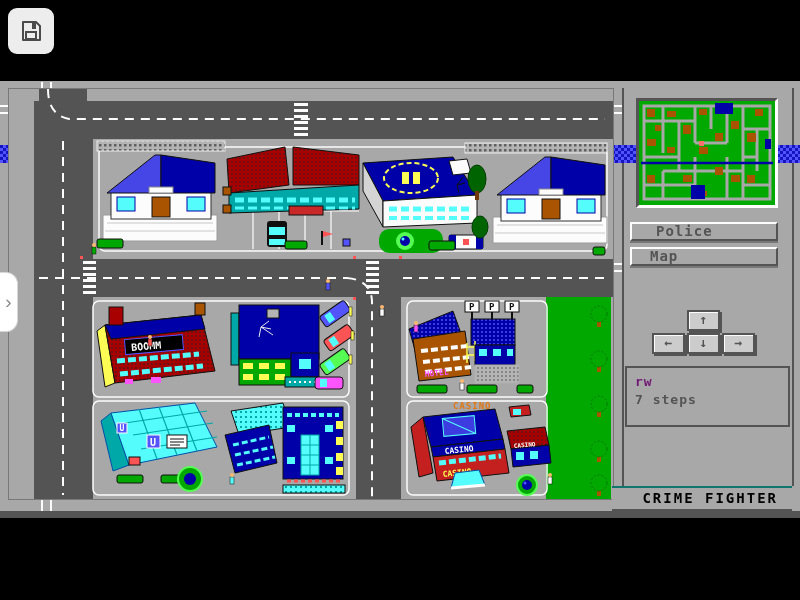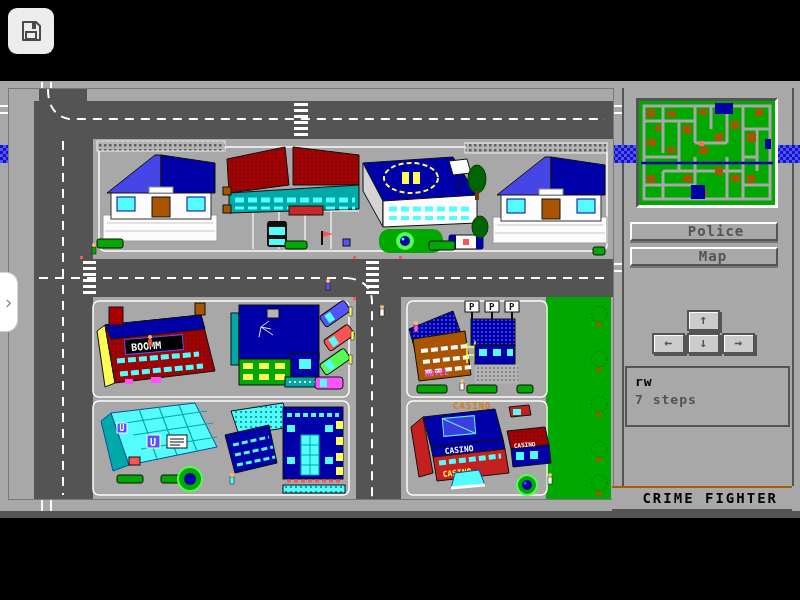--- a/index.html
+++ b/index.html
@@ -28,30 +28,30 @@
   .bottom-dark{position:absolute;left:0;top:430px;width:800px;height:7px;background:#545454;}
 
   
   .minimap{position:absolute;left:636px;top:17px;width:142px;height:110px;box-sizing:border-box;
            border:3px solid;border-color:#545454 #fcfcfc #fcfcfc #545454;background:#00a800;}
   .btn{position:absolute;left:630px;width:148px;height:19px;background:#a8a8a8;
        border-top:2px solid #fcfcfc;border-left:2px solid #fcfcfc;
        border-right:2px solid #545454;border-bottom:2px solid #545454;
        box-shadow:0 2px 0 rgba(60,60,60,.45);
        font:bold 14px/15px "DejaVu Sans Mono",monospace;color:#545454;
-       text-align:center;padding:0 0 0 24px;letter-spacing:1px;box-sizing:border-box;cursor:pointer;}
+       text-align:left;padding:0 0 0 24px;letter-spacing:1px;box-sizing:border-box;cursor:pointer;}
   .key{position:absolute;width:33px;height:21px;background:#cccccc;border:2px solid #545454;
        box-shadow:inset 1px 1px 0 #fcfcfc, 2px 2px 0 #545454;box-sizing:border-box;
        font:bold 13px/16px "DejaVu Sans Mono",monospace;color:#545454;text-align:center;cursor:pointer;}
   .status{position:absolute;left:625px;top:285px;width:165px;height:61px;border:2px solid #545454;
           background:#a8a8a8;box-sizing:border-box;padding:5px 0 0 8px;
           font:bold 13px/18px "DejaVu Sans Mono",monospace;color:#545454;letter-spacing:1px;}
-  .status .name{color:#000000;}
+  .status .name{color:#701a75;}
   .brand{position:absolute;left:612px;top:405px;width:180px;height:26px;background:#a8a8a8;
-         border-top:2px solid #a16207;border-bottom:3px solid #545454;box-sizing:border-box;
+         border-top:2px solid #0f766e;border-bottom:3px solid #545454;box-sizing:border-box;
          font:bold 14px/21px "DejaVu Sans Mono",monospace;color:#000;
          text-align:right;padding-right:14px;letter-spacing:2px;}
 
   svg text{font-family:"DejaVu Sans Mono",monospace;font-weight:bold;}
 </style>
 </head>
 <body>
 
 <div class="screen">
 

